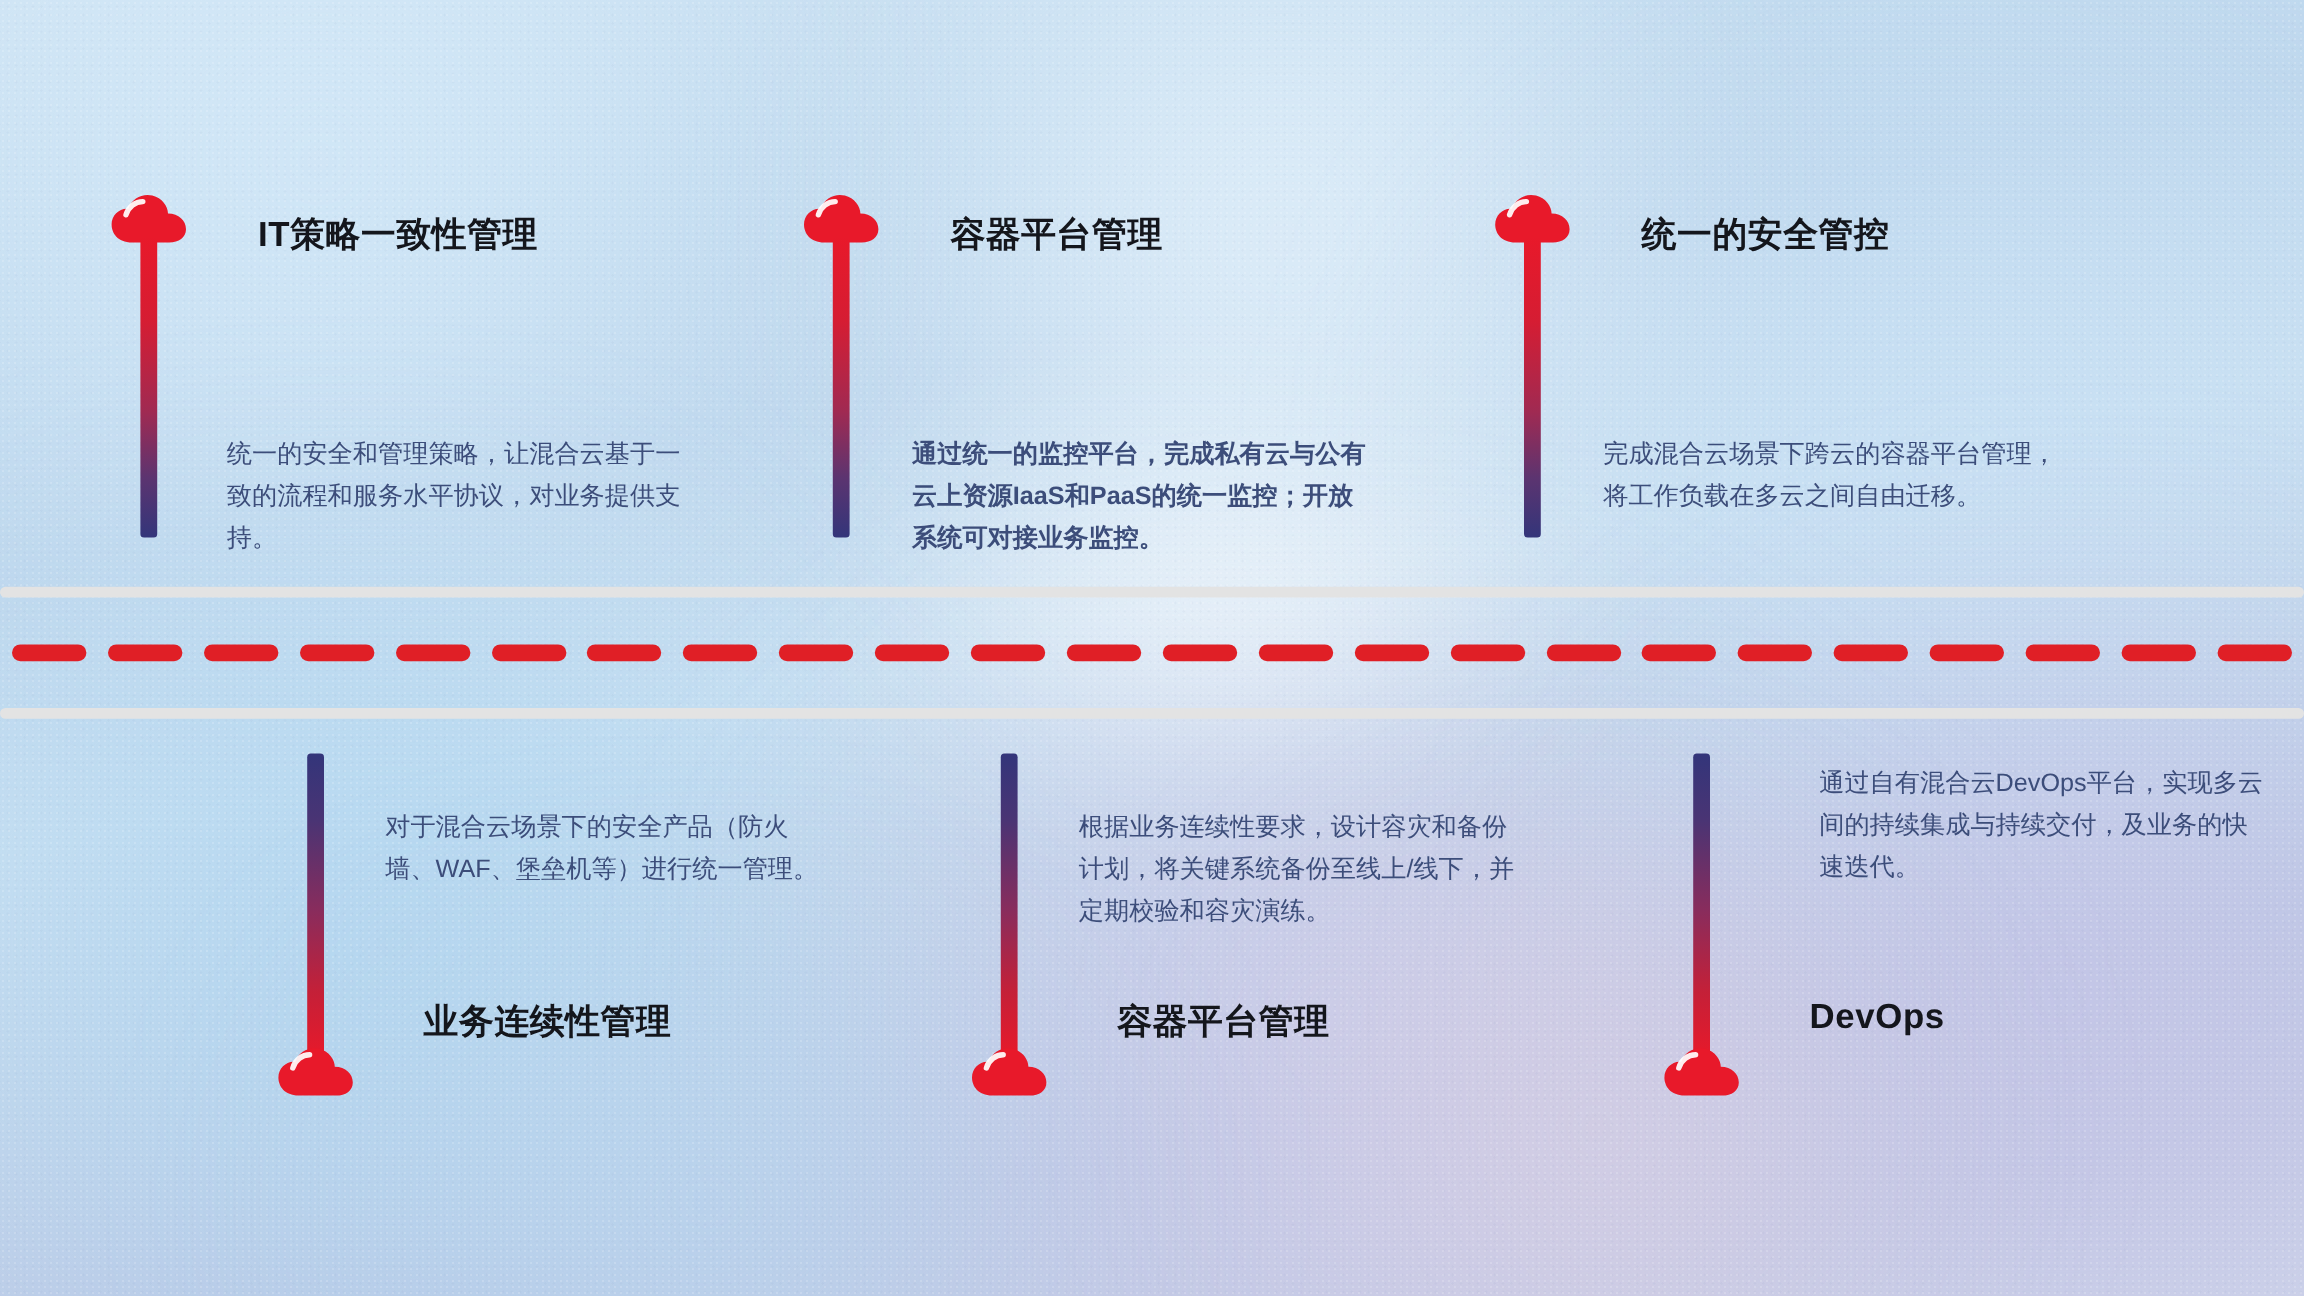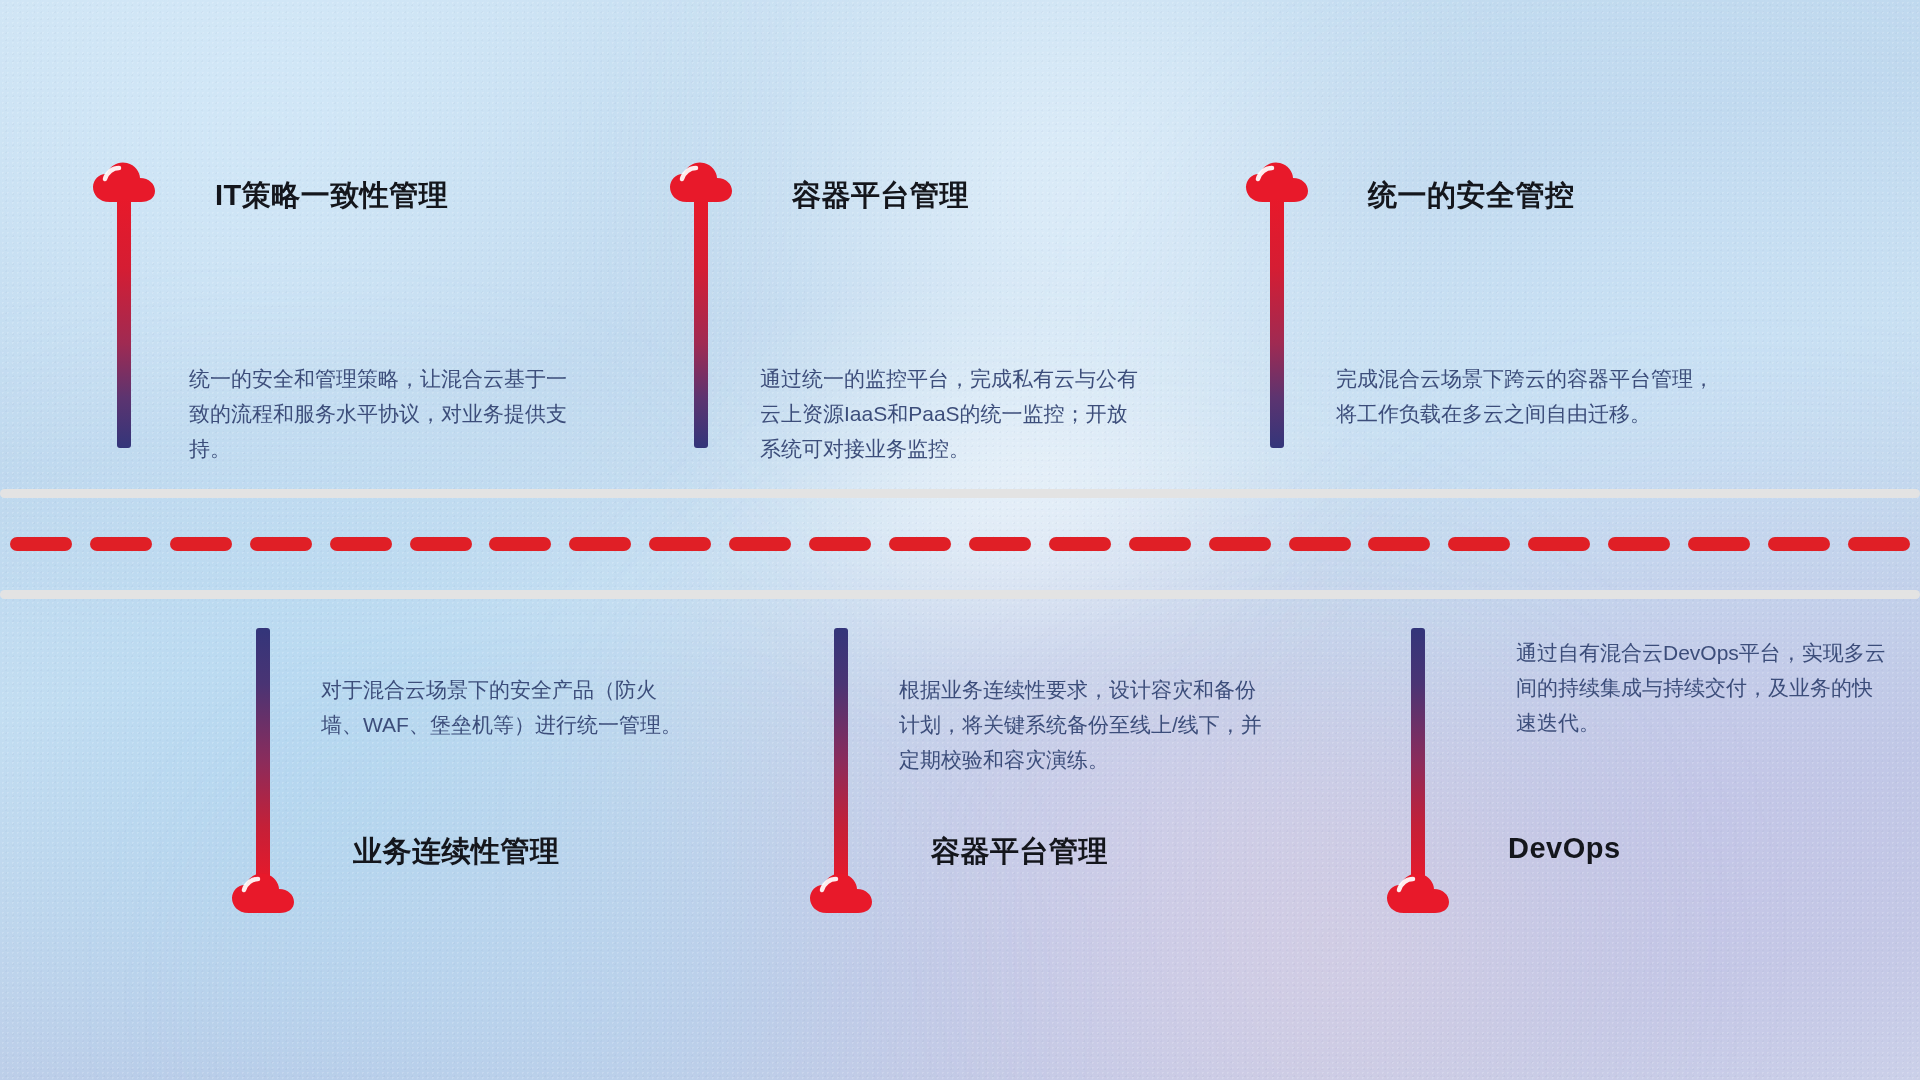--- a/index.html
+++ b/index.html
@@ -211,21 +211,21 @@
 
   <div class="col">
     <div class="marker" style="left:694px; top:160px;">
       <svg class="cloud" viewBox="0 0 64 45">
         <path d="M18 42 C6 42 1 34 1 27 C1 19 8 13 15 14 C18 5 27 1 35 3 C43 5 48 12 48 18 C57 18 63 24 63 31 C63 38 57 42 49 42 Z" fill="#e8192a"></path>
         <path d="M13 19 C15 12 21 8 27 8" stroke="#ffffff" stroke-width="4.5" stroke-linecap="round" fill="none" opacity="0.92"></path>
       </svg>
       <div class="stem stem-down" style="top:38px; height:250px;"></div>
     </div>
     <div class="title" style="left:760px; top:176px;">容器平台管理</div>
-    <div class="body" style="left:760px; top:361px;">通过统一的监控平台，完成私有云与公有云上资源IaaS和PaaS的统一监控；开放系统可对接业务监控。</div>
+    <div class="body" style="left:760px; top:361px;font-weight:bold;">通过统一的监控平台，完成私有云与公有云上资源IaaS和PaaS的统一监控；开放系统可对接业务监控。</div>
   </div>
 
   <div class="col">
     <div class="marker" style="left:1270px; top:160px;">
       <svg class="cloud" viewBox="0 0 64 45">
         <path d="M18 42 C6 42 1 34 1 27 C1 19 8 13 15 14 C18 5 27 1 35 3 C43 5 48 12 48 18 C57 18 63 24 63 31 C63 38 57 42 49 42 Z" fill="#e8192a"></path>
         <path d="M13 19 C15 12 21 8 27 8" stroke="#ffffff" stroke-width="4.5" stroke-linecap="round" fill="none" opacity="0.92"></path>
       </svg>
       <div class="stem stem-down" style="top:38px; height:250px;"></div>
     </div>

